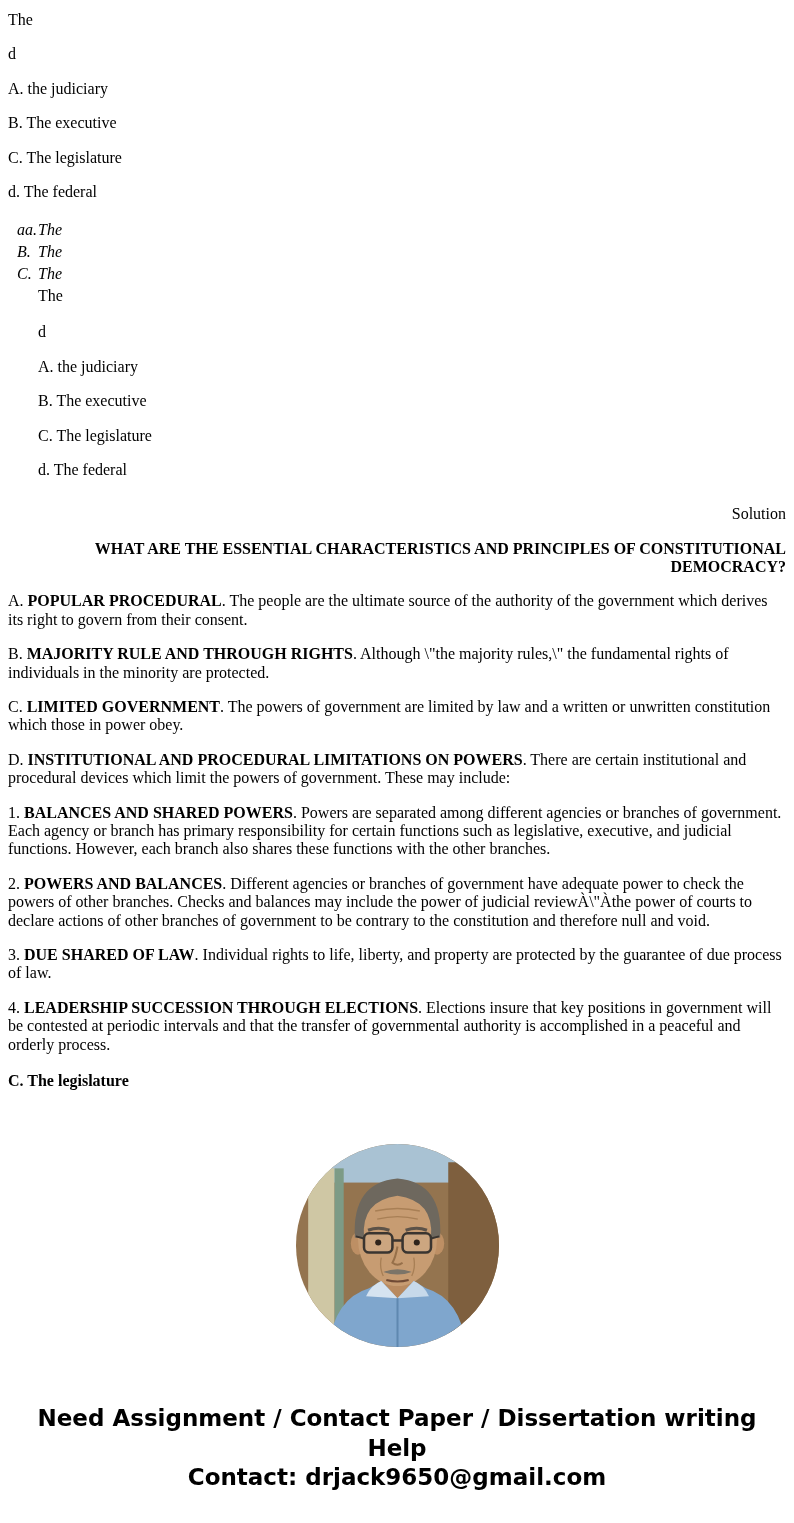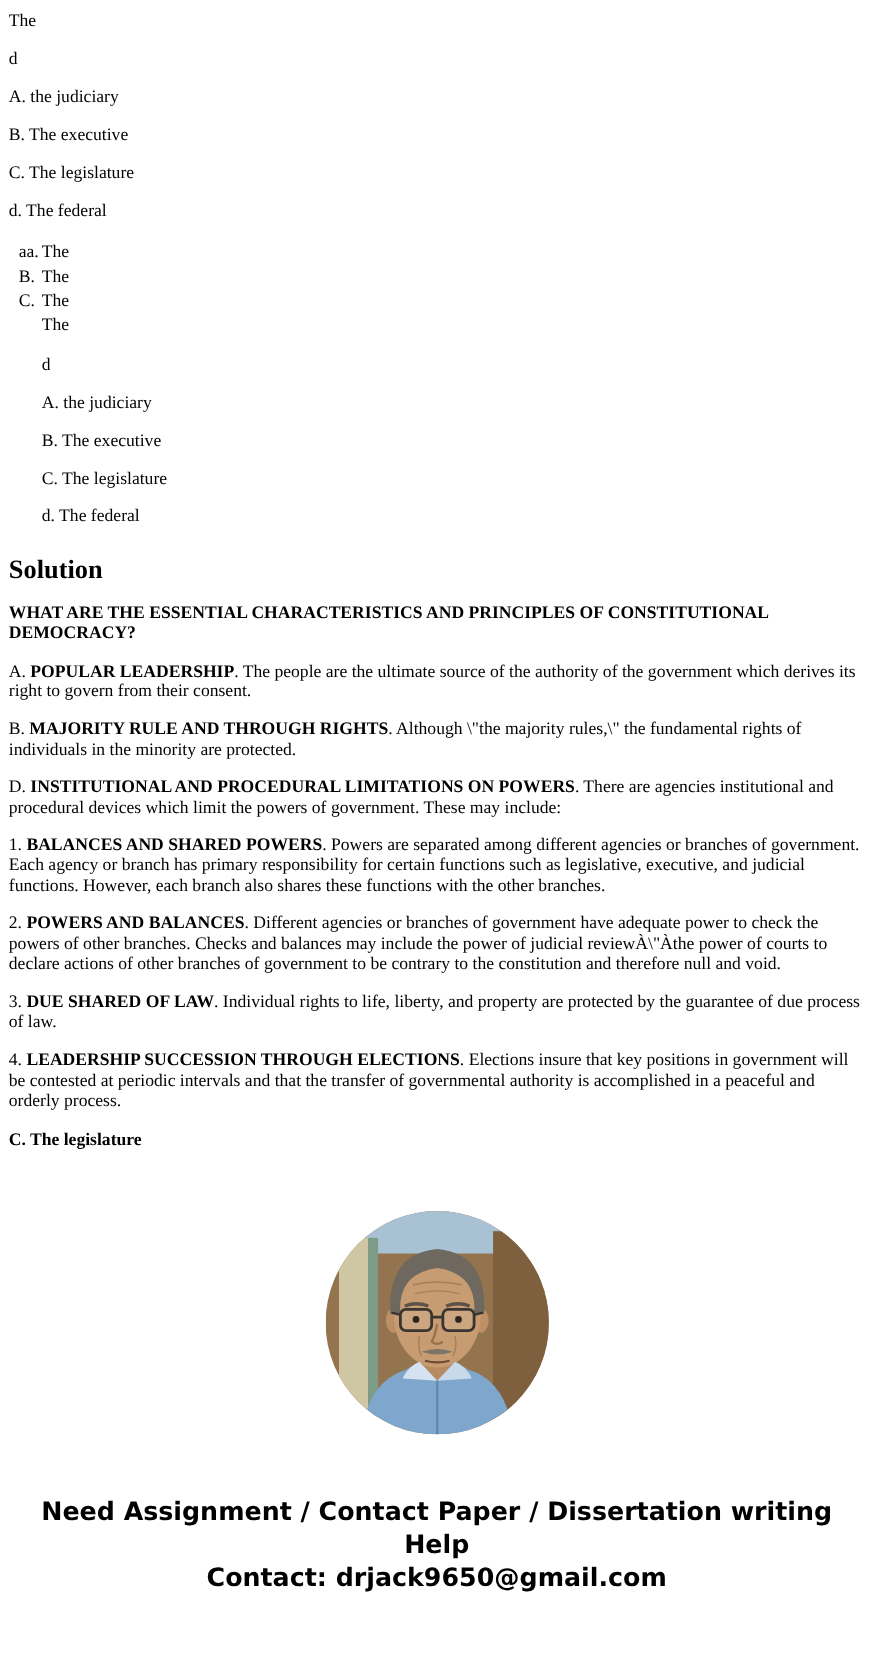--- a/index.html
+++ b/index.html
@@ -12,33 +12,34 @@
     color: #000000;
     line-height: 1.15;
   }
   .page { padding: 2px 8px 30px 8px; }
 
   p.frag, p.para, p.cont-para { margin: 16px 0; }
   p.frag:first-child { margin-top: 9px; }
 
   
   .q-list { margin: 18px 0 0 0; }
-  .q-item { display: flex; padding-left: 9px; line-height: 1.375; }
+  .q-item { display: flex; padding-left: 9px; line-height: 1.375; font-style: italic; }
   .q-marker { flex: none; width: 21px; }
   .q-cont { padding-left: 30px; }
   .q-cont .tight-line { line-height: 1.375; }
   .q-cont p.cont-para { margin: 16px 0; }
 
   h2.solution-heading {
-    font-size: 24px;
-    font-weight: bold;
+    font-size: 16px;
+    font-weight: normal;
     margin: 26px 0 16px 0;
     font-family: "Liberation Serif", serif;
+    text-align: right;
   }
-  p.title-bold { font-weight: bold; margin: 9px 0; }
+  p.title-bold { font-weight: bold; margin: 9px 0; text-align: right; }
   p.answer-bold { font-weight: bold; margin: 18px 0; }
 
   
   .photo-wrap { text-align: center; margin: 54px 0 0 0; }
   .photo-wrap svg { display: inline-block; }
 
   
   .footer {
     margin: 52px auto 0 auto;
     max-width: 760px;
@@ -87,27 +88,30 @@
       </div>
     </div>
   </section>
 
   <section>
     <h2 class="solution-heading">Solution</h2>
 
     <p class="title-bold">WHAT ARE THE ESSENTIAL CHARACTERISTICS AND PRINCIPLES OF CONSTITUTIONAL DEMOCRACY?</p>
 
     <p class="para">
-      <span>A. </span><strong>POPULAR LEADERSHIP</strong><span>. The people are the ultimate source of the authority of the government which derives its right to govern from their consent.</span>
+      <span>A. </span><strong>POPULAR PROCEDURAL</strong><span>. The people are the ultimate source of the authority of the government which derives its right to govern from their consent.</span>
     </p>
     <p class="para">
       <span>B. </span><strong>MAJORITY RULE AND THROUGH RIGHTS</strong><span>. Although \"the majority rules,\" the fundamental rights of individuals in the minority are protected.</span>
     </p>
     <p class="para">
-      <span>D. </span><strong>INSTITUTIONAL AND PROCEDURAL LIMITATIONS ON POWERS</strong><span>. There are agencies institutional and procedural devices which limit the powers of government. These may include:</span>
+      <span>C. </span><strong>LIMITED GOVERNMENT</strong><span>. The powers of government are limited by law and a written or unwritten constitution which those in power obey.</span>
+    </p>
+    <p class="para">
+      <span>D. </span><strong>INSTITUTIONAL AND PROCEDURAL LIMITATIONS ON POWERS</strong><span>. There are certain institutional and procedural devices which limit the powers of government. These may include:</span>
     </p>
     <p class="para">
       <span>1. </span><strong>BALANCES AND SHARED POWERS</strong><span>. Powers are separated among different agencies or branches of government. Each agency or branch has primary responsibility for certain functions such as legislative, executive, and judicial functions. However, each branch also shares these functions with the other branches.</span>
     </p>
     <p class="para">
       <span>2. </span><strong>POWERS AND BALANCES</strong><span>. Different agencies or branches of government have adequate power to check the powers of other branches. Checks and balances may include the power of judicial reviewÀ\"Àthe power of courts to declare actions of other branches of government to be contrary to the constitution and therefore null and void.</span>
     </p>
     <p class="para">
       <span>3. </span><strong>DUE SHARED OF LAW</strong><span>. Individual rights to life, liberty, and property are protected by the guarantee of due process of law.</span>
     </p>

